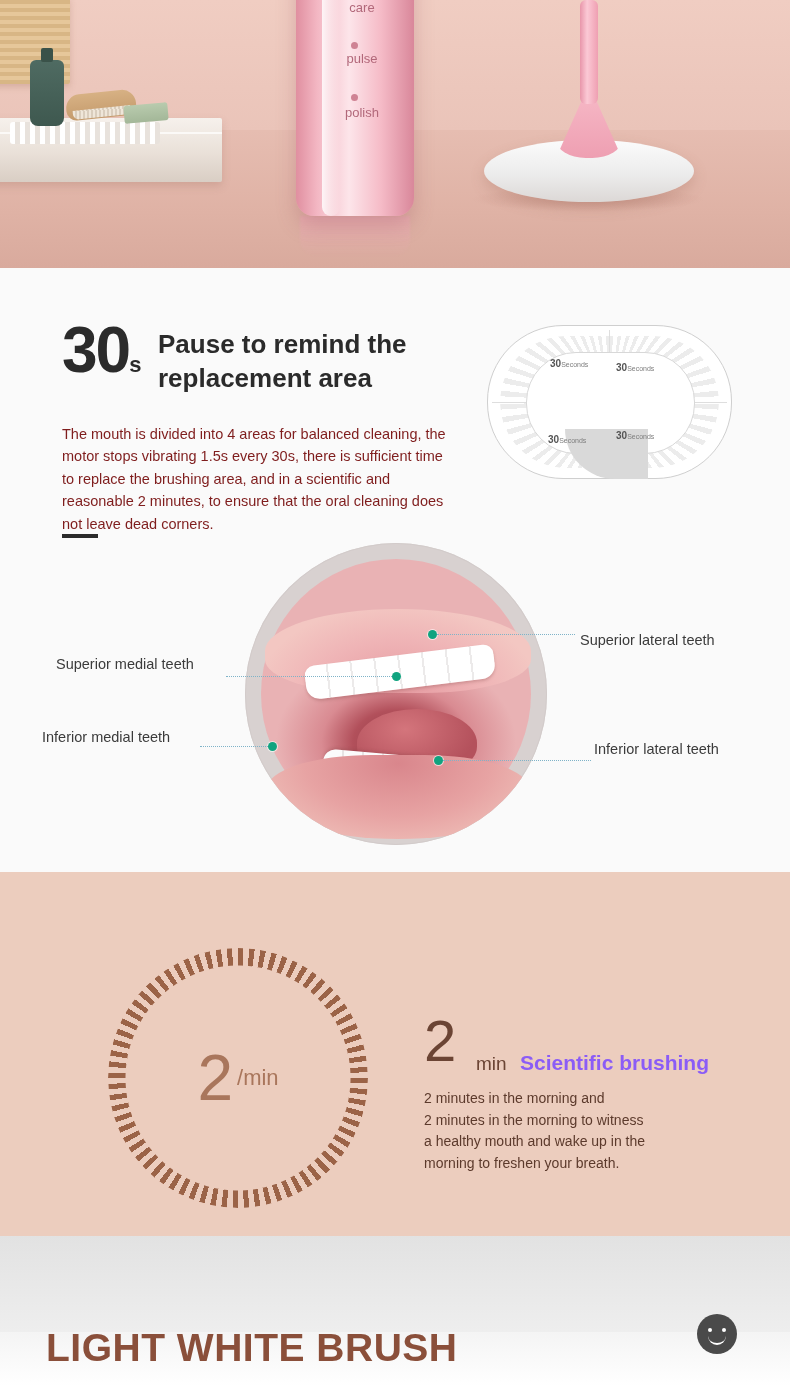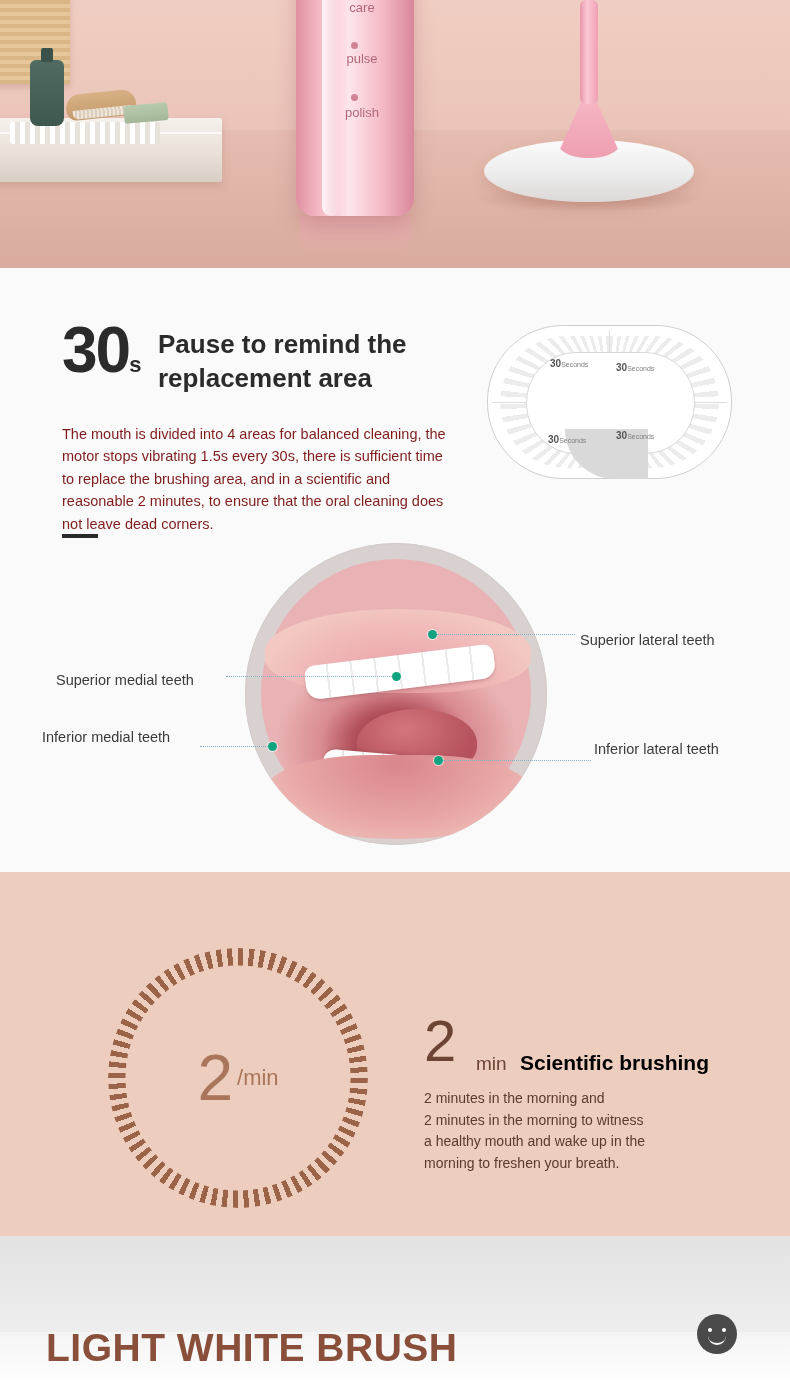--- a/index.html
+++ b/index.html
@@ -275,21 +275,21 @@
   .min2 {
     position: absolute; left: 424px; top: 1012px;
     font-size: 58px; color: #6b4434; line-height: 1; font-weight: normal;
   }
   .min2-unit {
     position: absolute; left: 476px; top: 1053px;
     font-size: 19px; color: #6b4434;
   }
   .sci-title {
     position: absolute; left: 520px; top: 1051px;
-    font-size: 21px; font-weight: bold; color: #000000;
+    font-size: 21px; font-weight: bold; color: #8b5cf6;
   }
   .sci-body {
     position: absolute; left: 424px; top: 1088px; width: 340px;
     font-size: 14px; color: #5c3a2c; line-height: 1.55;
   }
 
   
   .footer {
     position: absolute; left: 0; top: 1236px; width: 790px; height: 150px;
     background: linear-gradient(180deg,#e9e9e9 0%, #f3f3f3 60%, #ffffff 100%);
@@ -379,21 +379,21 @@
     <div class="lip-bottom"></div>
   </div>
 </div>
 
 <div class="teeth-dot" style="left:428px; top:630px;"></div>
 <div class="leader" style="left:437px; top:634px; width:138px;"></div>
 <div class="teeth-label" style="left:580px; top:616px;margin-top:16px;">Superior lateral teeth</div>
 
 <div class="teeth-dot" style="left:392px; top:672px;"></div>
 <div class="leader" style="left:226px; top:676px; width:166px;"></div>
-<div class="teeth-label" style="left:56px; top:672px;">Superior medial teeth</div>
+<div class="teeth-label" style="left:56px; top:656px;">Superior medial teeth</div>
 
 <div class="teeth-dot" style="left:268px; top:742px;"></div>
 <div class="leader" style="left:200px; top:746px; width:68px;"></div>
 <div class="teeth-label" style="left:42px; top:729px;">Inferior medial teeth</div>
 
 <div class="teeth-dot" style="left:434px; top:756px;"></div>
 <div class="leader" style="left:443px; top:760px; width:148px;"></div>
 <div class="teeth-label" style="left:594px; top:741px;">Inferior lateral teeth</div>
 
 <div class="sec2"></div>

